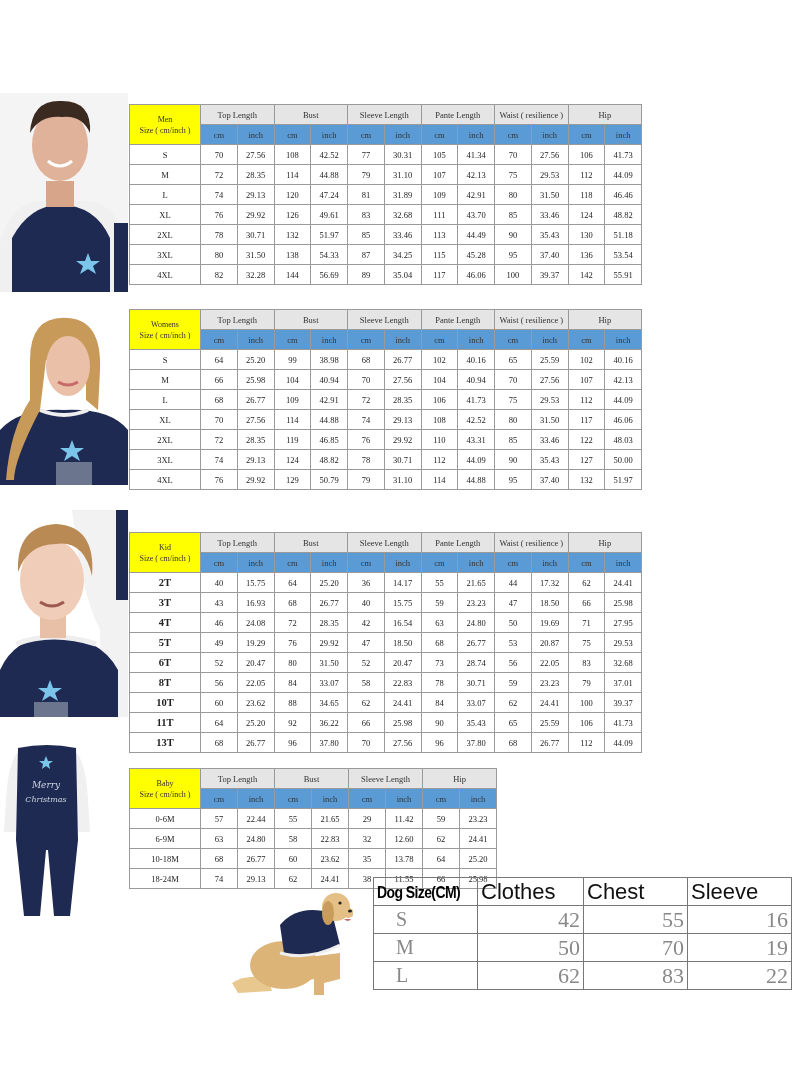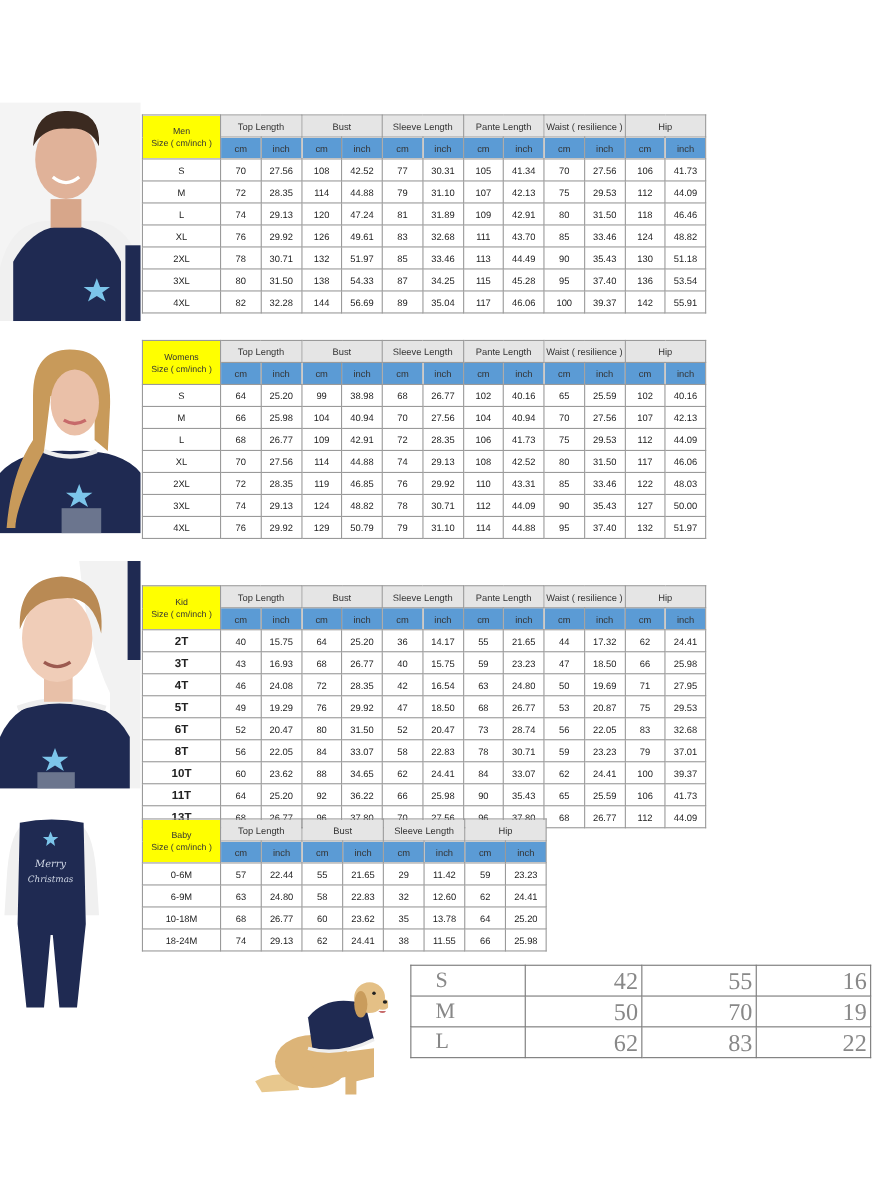--- a/index.html
+++ b/index.html
@@ -1,21 +1,21 @@
 <!DOCTYPE html>
 <html><head>
 <meta charset="utf-8">
 <style>
   html, body { margin:0; padding:0; background:#ffffff; }
   body { width:800px; height:1091px; position:relative; overflow:hidden; font-family:"DejaVu Sans", sans-serif; }
 
   .photo { position:absolute; overflow:hidden; }
   .photo svg { display:block; }
 
-  table.size { position:absolute; border-collapse:collapse; table-layout:fixed; font-family:Liberation Sans, sans-serif;padding-left:24px; }
+  table.size { position:absolute; border-collapse:collapse; table-layout:fixed; font-family:Liberation Serif, serif;padding-left:24px; }
   table.size td { border:1px solid #9a9a9a; text-align:center; padding:0; font-size:8.5px; color:#222; height:19px; overflow:hidden; white-space:nowrap; }
   table.size td.corner { background:#ffff00; color:#333; font-size:8px; line-height:11px; white-space:normal; }
   table.size td.grp { background:#e5e5e5; color:#333; font-size:8.5px; height:19px; }
   table.size td.unit { background:#5b9bd5; color:#333; font-size:8.5px; height:19px;margin-left:26px; }
   table.size td.sz { font-size:8.5px; }
   table.size.kid td.sz { font-size:10.5px; font-weight:bold; }
   table.size tr.body td { background:#fff; }
 
   table.dog { position:absolute; border-collapse:collapse; table-layout:fixed; left:373px; top:877px; width:418px; }
   table.dog td { border:1.5px solid #777; height:27px; padding:0 3px; white-space:nowrap; }
@@ -539,21 +539,21 @@
         <td>96</td>
         <td>37.80</td>
         <td>68</td>
         <td>26.77</td>
         <td>112</td>
         <td>44.09</td>
       </tr>
     </tbody>
 </table>
 
-<table class="size" style="left:129px;top:744px;width:367px;">
+<table class="size" style="left:129px;top:768px;width:367px;">
   <colgroup>
       <col style="width:71px">
       <col span="8" style="width:37px">
     </colgroup>
   <tbody>
       <tr>
     <td class="corner" rowspan="2"><span>Baby</span><br><span>Size ( cm/inch )</span></td>
     <td class="grp" colspan="2">Top Length</td>
     <td class="grp" colspan="2">Bust</td>
     <td class="grp" colspan="2">Sleeve Length</td>
@@ -619,20 +619,26 @@
 </table>
 
 <table class="dog">
   <colgroup>
       <col style="width:104px">
       <col style="width:106px">
       <col style="width:104px">
       <col style="width:104px">
     </colgroup>
   <tbody>
+      <tr>
+    <td class="hd0">Dog Size(CM)</td>
+    <td class="hd">Clothes</td>
+    <td class="hd">Chest</td>
+    <td class="hd">Sleeve</td>
+  </tr>
   <tr class="dogrow">
     <td class="lab">S</td>
     <td class="num">42</td>
     <td class="num">55</td>
     <td class="num">16</td>
   </tr>
   <tr class="dogrow">
     <td class="lab">M</td>
     <td class="num">50</td>
     <td class="num">70</td>

